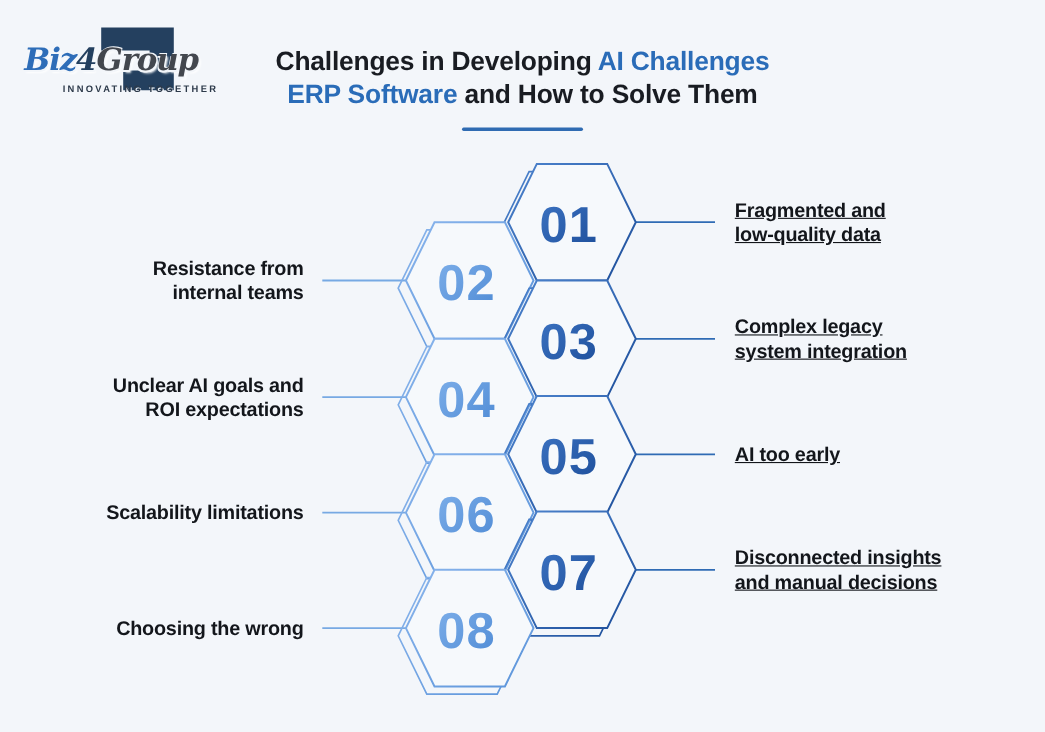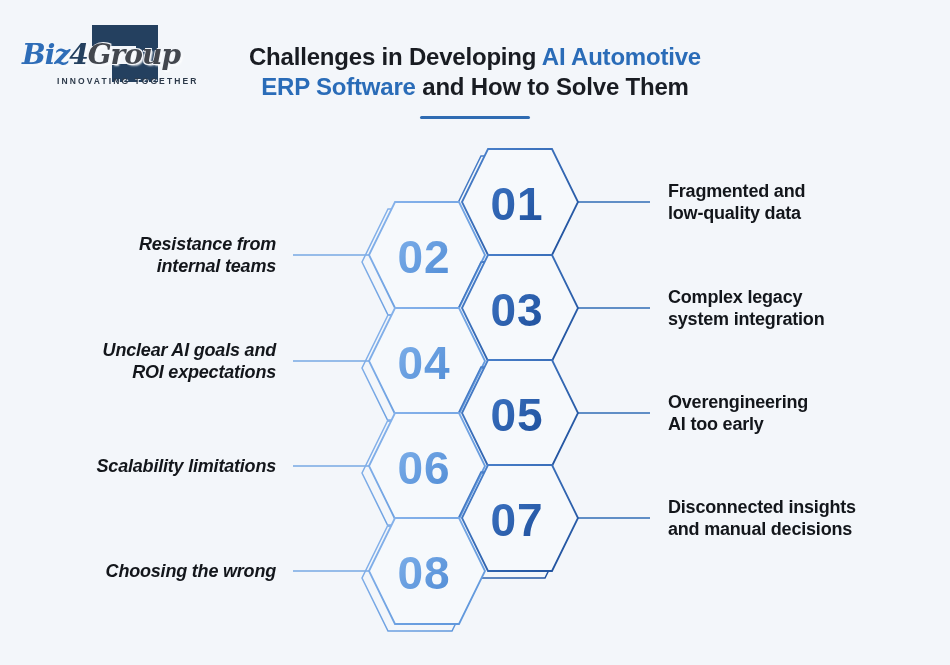--- a/index.html
+++ b/index.html
@@ -55,38 +55,38 @@
   }
 
   
   .label {
     position: absolute;
     font-size: 18px; font-weight: bold; line-height: 22px;
     color: #13161b; letter-spacing: -0.2px;
     transform: translateY(-50%);
     white-space: nowrap;
   }
-  .label.right-side { left: 668px; text-align: left; }
-  .label.left-side  { right: 674px; text-align: right; font-style: italic; }
+  .label.right-side { left: 668px; text-align: left; text-decoration: underline; }
+  .label.left-side  { right: 674px; text-align: right; }
 </style>
 </head>
 <body>
 
 <div class="canvas">
 
   <div class="logo">
     <svg class="logo-mark" width="150" height="78" viewBox="0 0 150 78">
       <path d="M74,11 H140 V68 H94 V50 H118 V32 H74 Z" fill="#24405f"></path>
     </svg>
     <div class="logo-script"><span class="biz">Biz</span><span class="four">4</span><span class="group">Group</span></div>
     <div class="logo-tagline">INNOVATING TOGETHER</div>
   </div>
 
   <div class="title">
-    <div><span>Challenges in Developing </span><span class="blue">AI Automotive</span></div>
+    <div><span>Challenges in Developing </span><span class="blue">AI Challenges</span></div>
     <div><span class="blue">ERP Software</span><span> and How to Solve Them</span></div>
     <div class="title-underline"></div>
   </div>
 
   <svg class="diagram" width="950" height="665" viewBox="0 0 950 665">
     <defs>
       <linearGradient id="gradOdd" x1="0" y1="0" x2="1" y2="1">
         <stop offset="0" stop-color="#4d84ce"></stop>
         <stop offset="1" stop-color="#1d4e9a"></stop>
       </linearGradient>
@@ -172,21 +172,20 @@
   </div>
   <div class="label right-side" style="top:308px">
     <div>Complex legacy</div>
     <div>system integration</div>
   </div>
   <div class="label left-side" style="top:361px">
     <div>Unclear AI goals and</div>
     <div>ROI expectations</div>
   </div>
   <div class="label right-side" style="top:413px">
-    <div>Overengineering</div>
     <div>AI too early</div>
   </div>
   <div class="label left-side" style="top:466px">
     <div>Scalability limitations</div>
     <div></div>
   </div>
   <div class="label right-side" style="top:518px">
     <div>Disconnected insights</div>
     <div>and manual decisions</div>
   </div>

